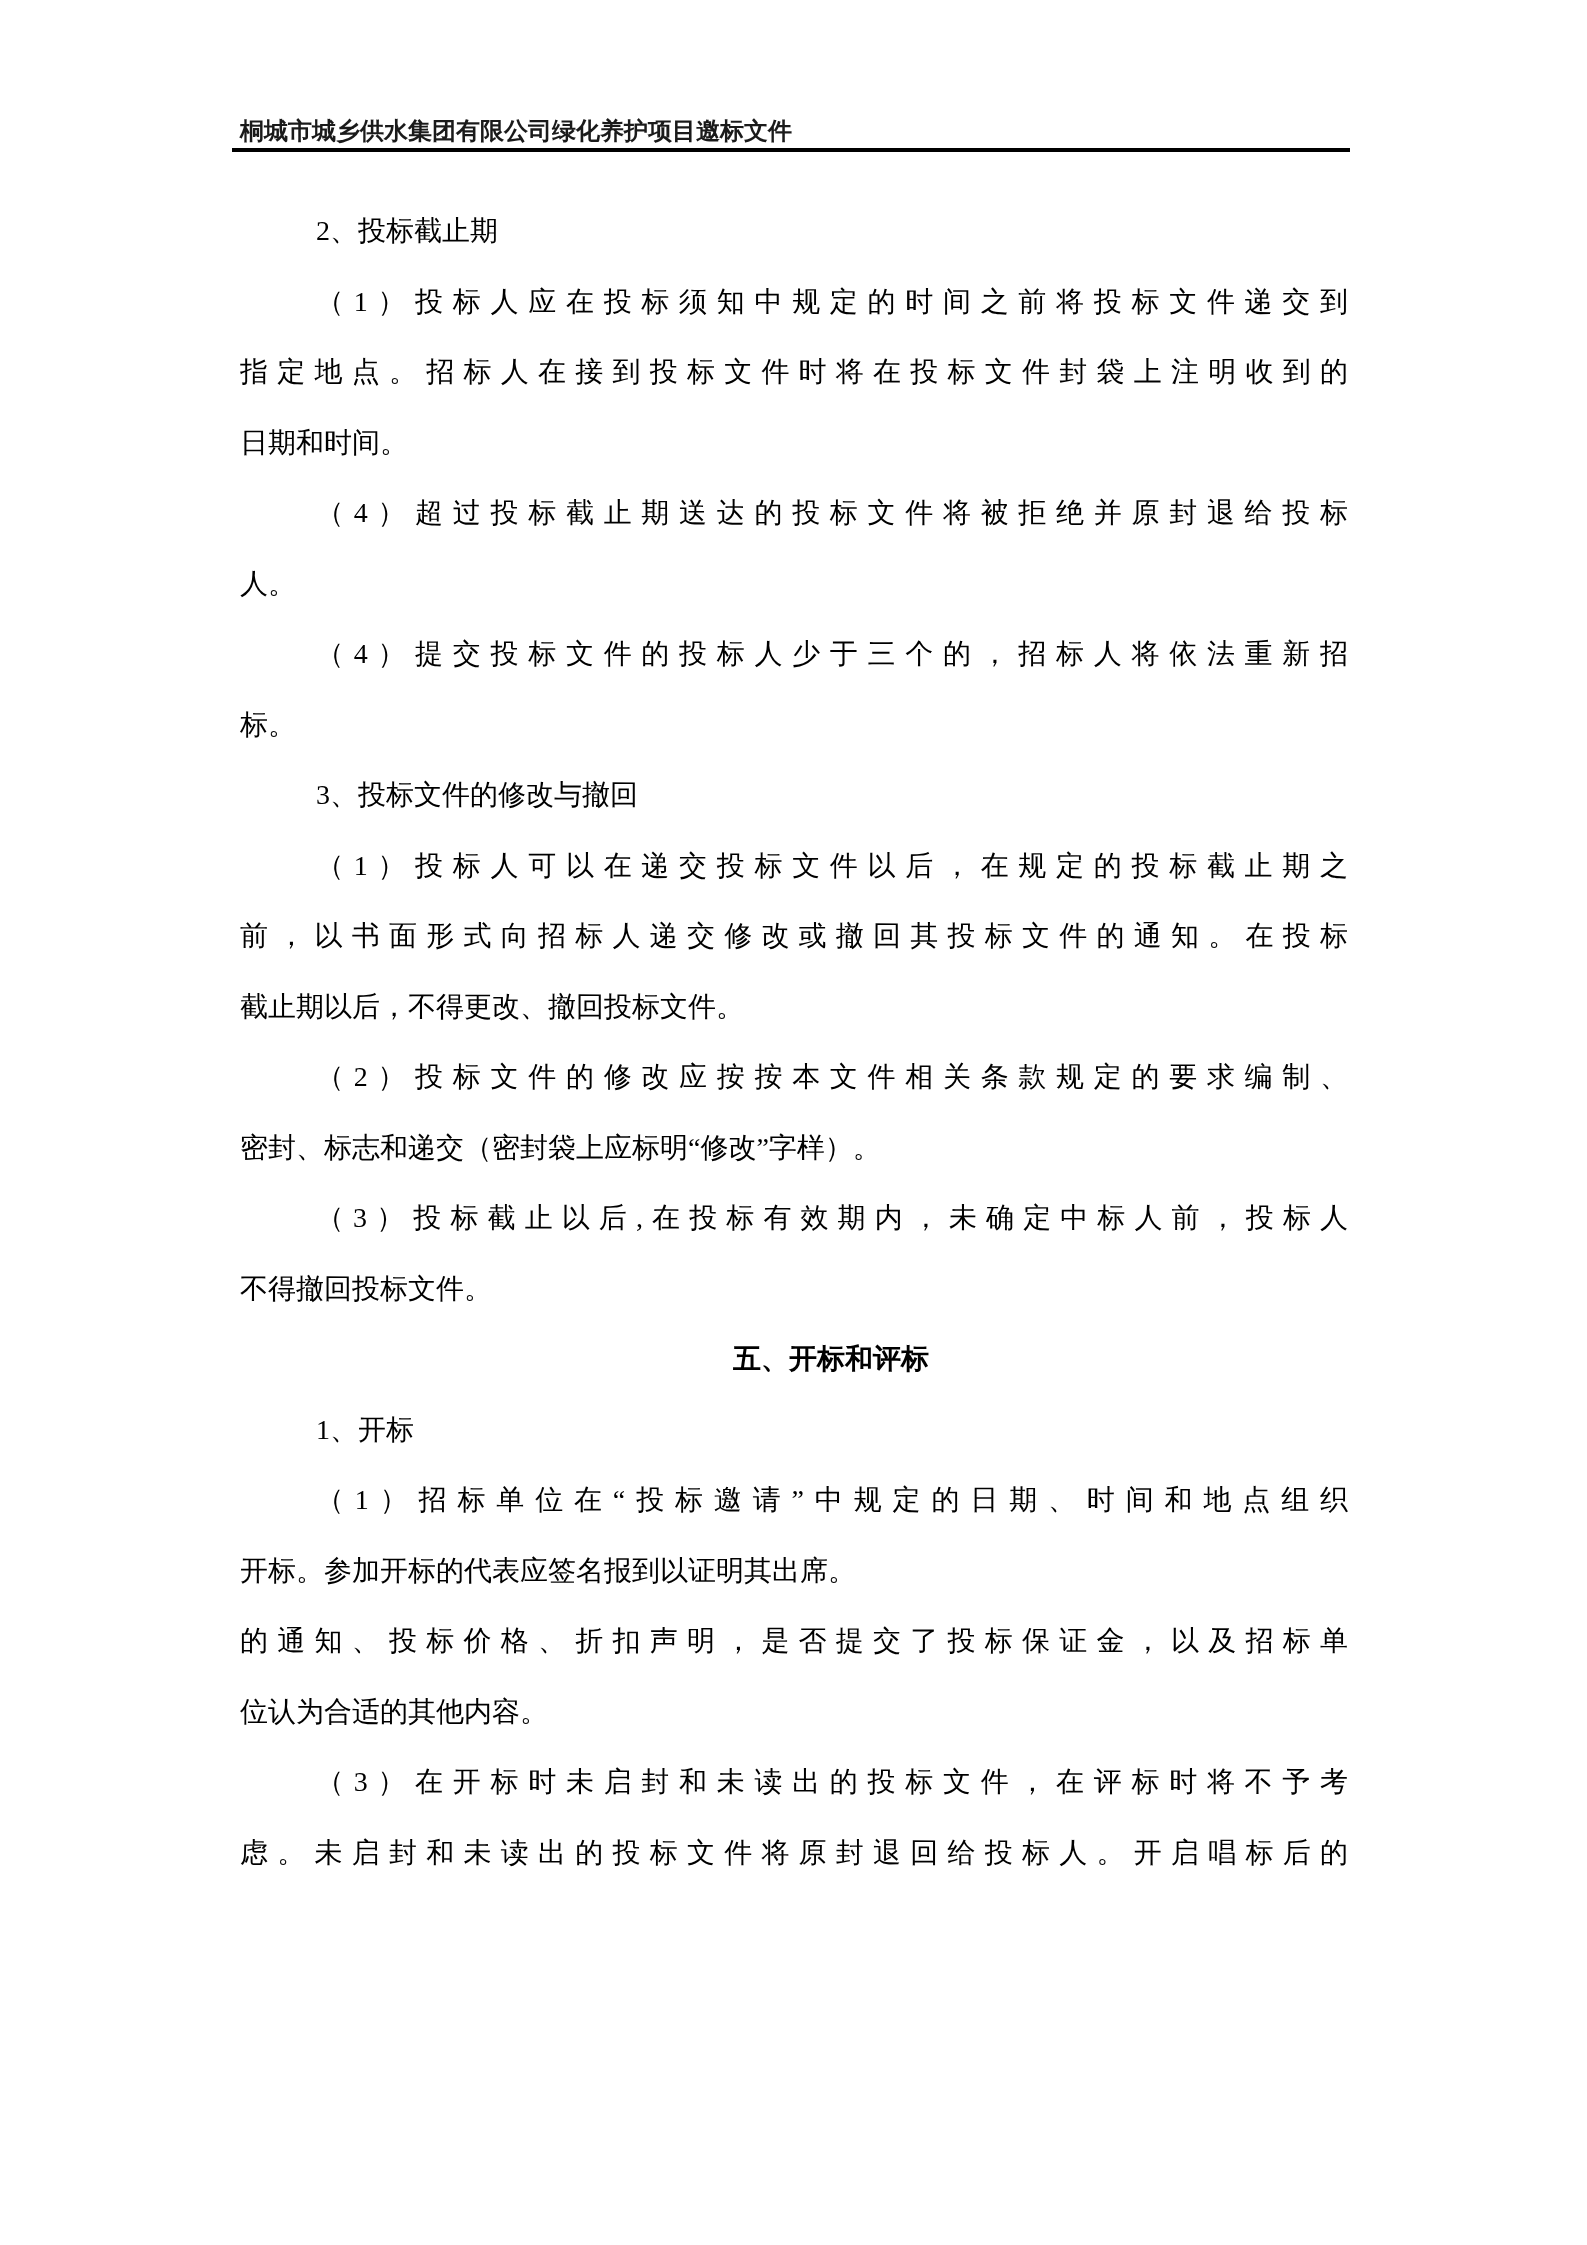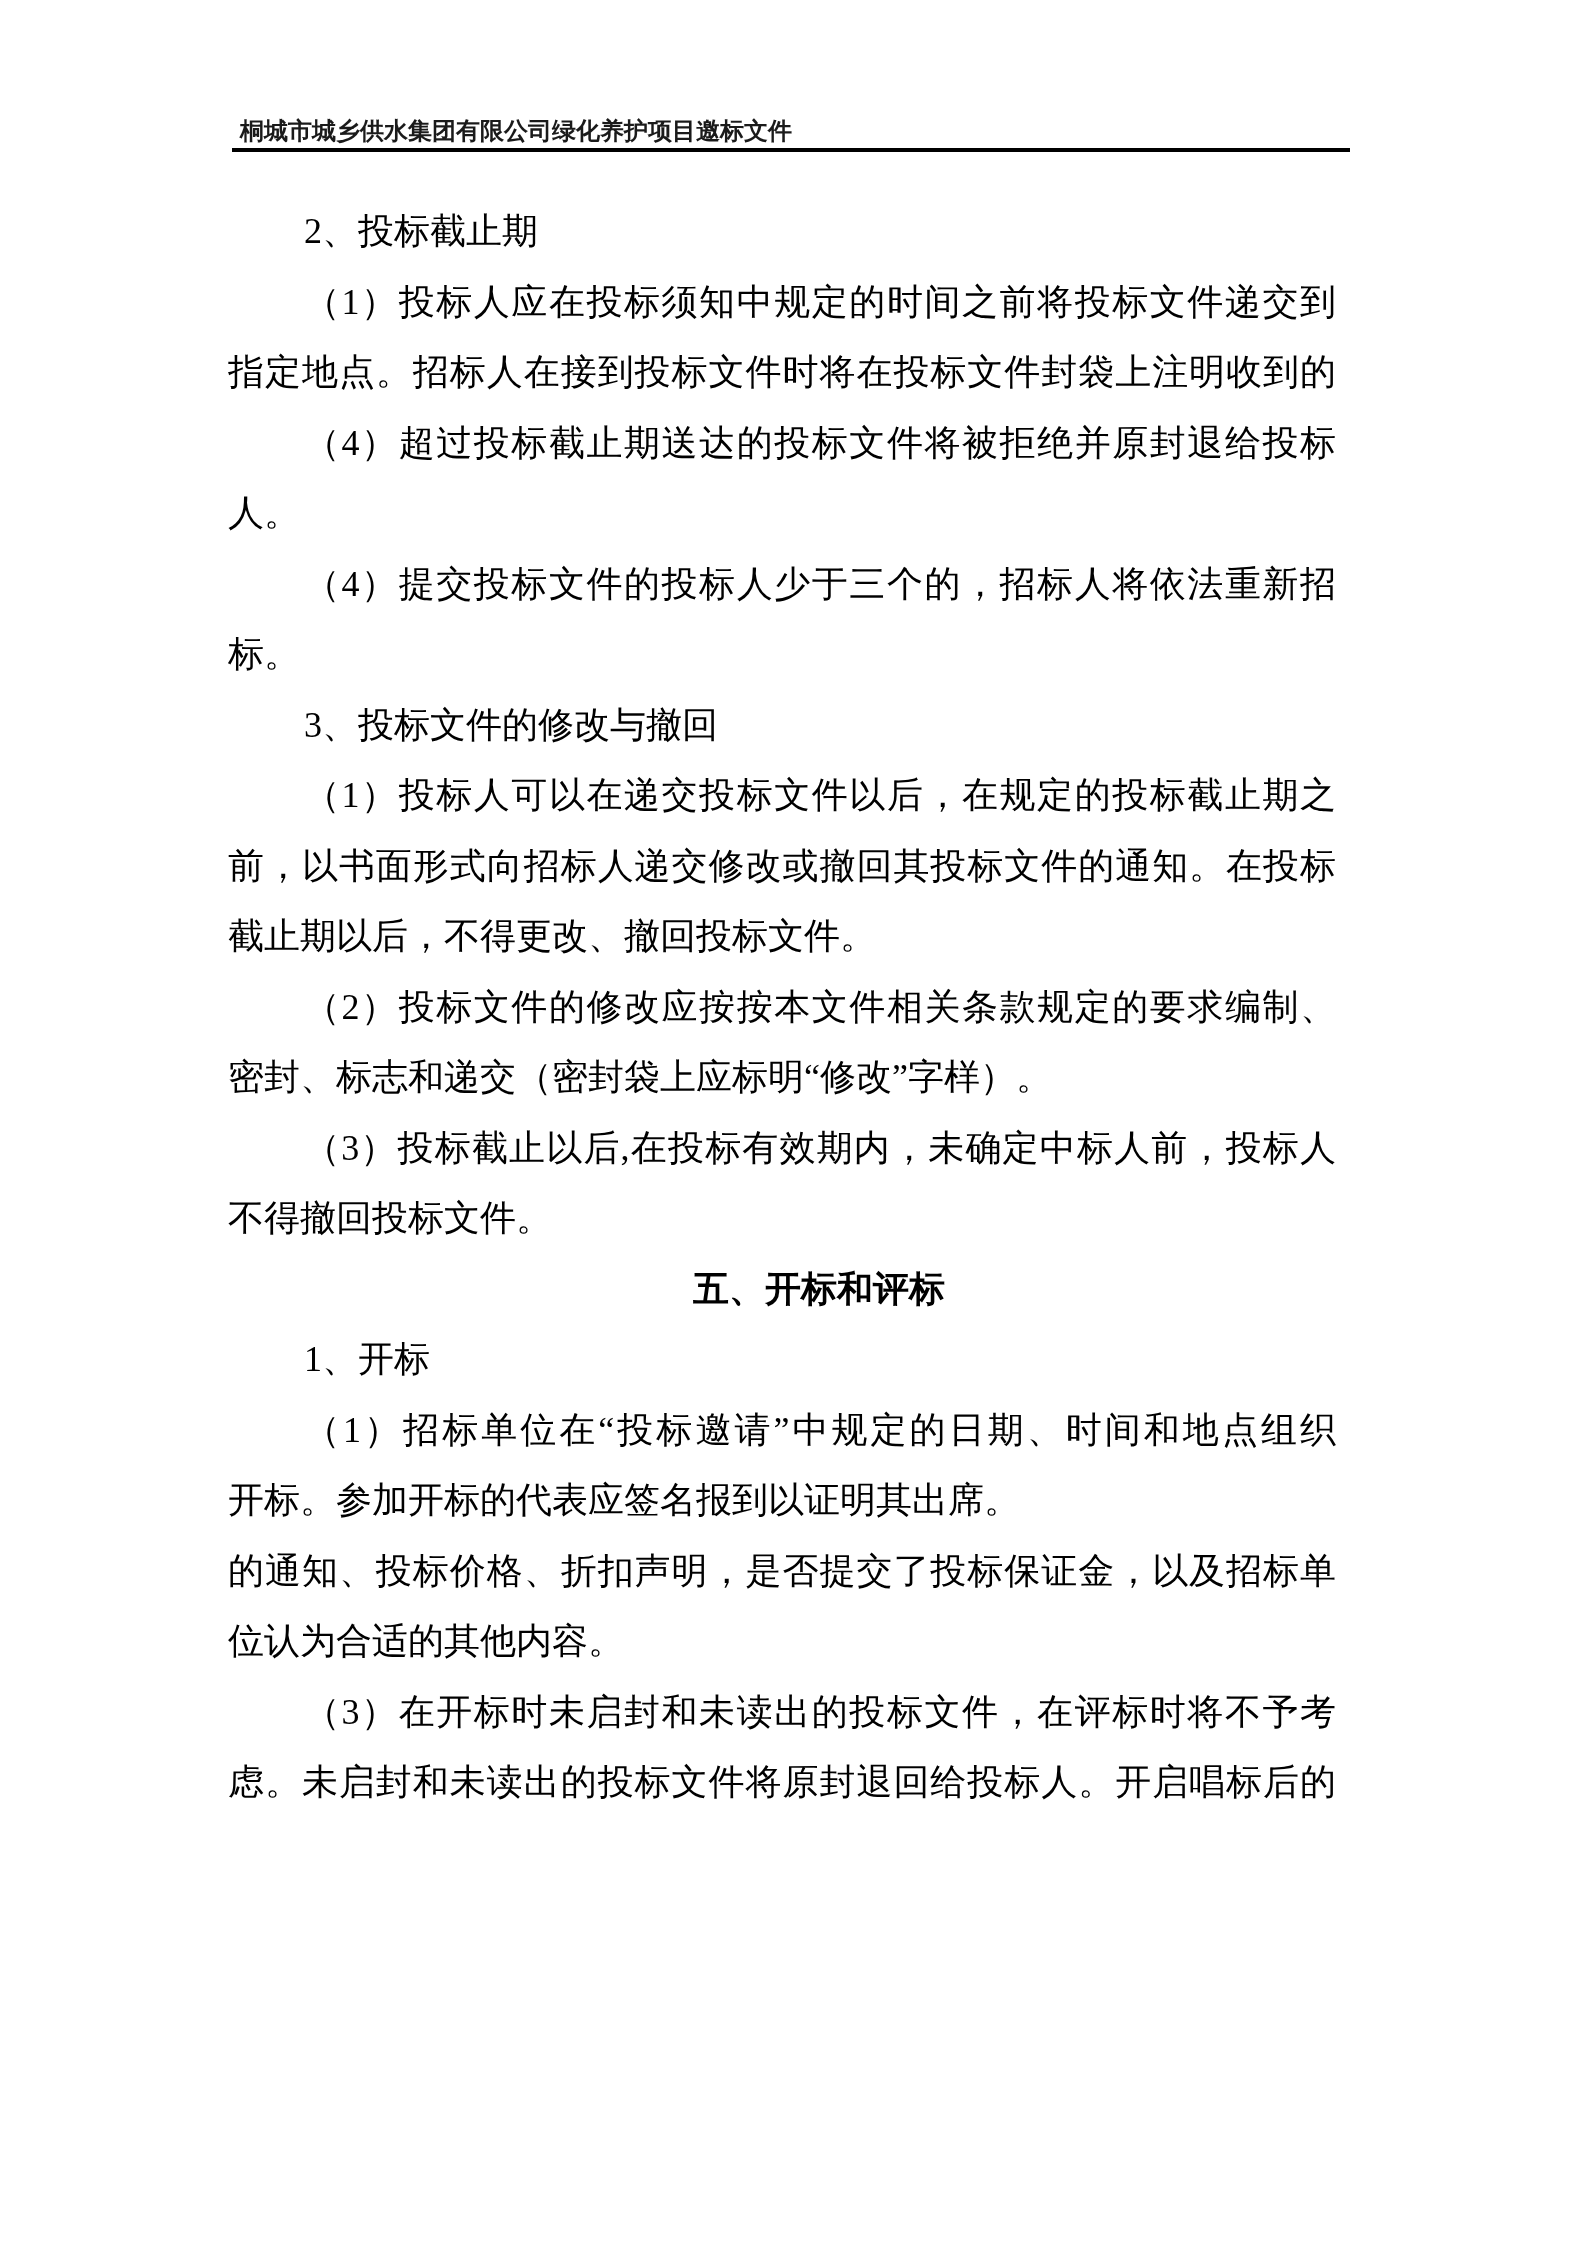--- a/index.html
+++ b/index.html
@@ -29,24 +29,24 @@
   .header-rule {
     position: absolute;
     left: 232px;
     top: 148px;
     width: 1118px;
     height: 4px;
     background: #000000;
   }
   .doc-body {
     position: absolute;
-    left: 228px;
+    left: 240px;
     top: 196px;
     width: 1108px;
-    font-size: 36px;
+    font-size: 28px;
   }
   .line {
     height: 70.5px;
     line-height: 70.5px;
     text-align: left;
   }
   .line.indent {
     text-indent: 76px;
   }
   .line.fill {
@@ -64,20 +64,21 @@
 </head>
 <body>
 
 <div class="page">
   <div class="header-title">桐城市城乡供水集团有限公司绿化养护项目邀标文件</div>
   <div class="header-rule"></div>
   <div class="doc-body">
       <div class="line indent">2、投标截止期</div>
       <div class="line indent fill">（1）投标人应在投标须知中规定的时间之前将投标文件递交到</div>
       <div class="line fill">指定地点。招标人在接到投标文件时将在投标文件封袋上注明收到的</div>
+      <div class="line">日期和时间。</div>
       <div class="line indent fill">（4）超过投标截止期送达的投标文件将被拒绝并原封退给投标</div>
       <div class="line">人。</div>
       <div class="line indent fill">（4）提交投标文件的投标人少于三个的，招标人将依法重新招</div>
       <div class="line">标。</div>
       <div class="line indent">3、投标文件的修改与撤回</div>
       <div class="line indent fill">（1）投标人可以在递交投标文件以后，在规定的投标截止期之</div>
       <div class="line fill">前，以书面形式向招标人递交修改或撤回其投标文件的通知。在投标</div>
       <div class="line">截止期以后，不得更改、撤回投标文件。</div>
       <div class="line indent fill">（2）投标文件的修改应按按本文件相关条款规定的要求编制、</div>
       <div class="line">密封、标志和递交（密封袋上应标明“修改”字样）。</div>

